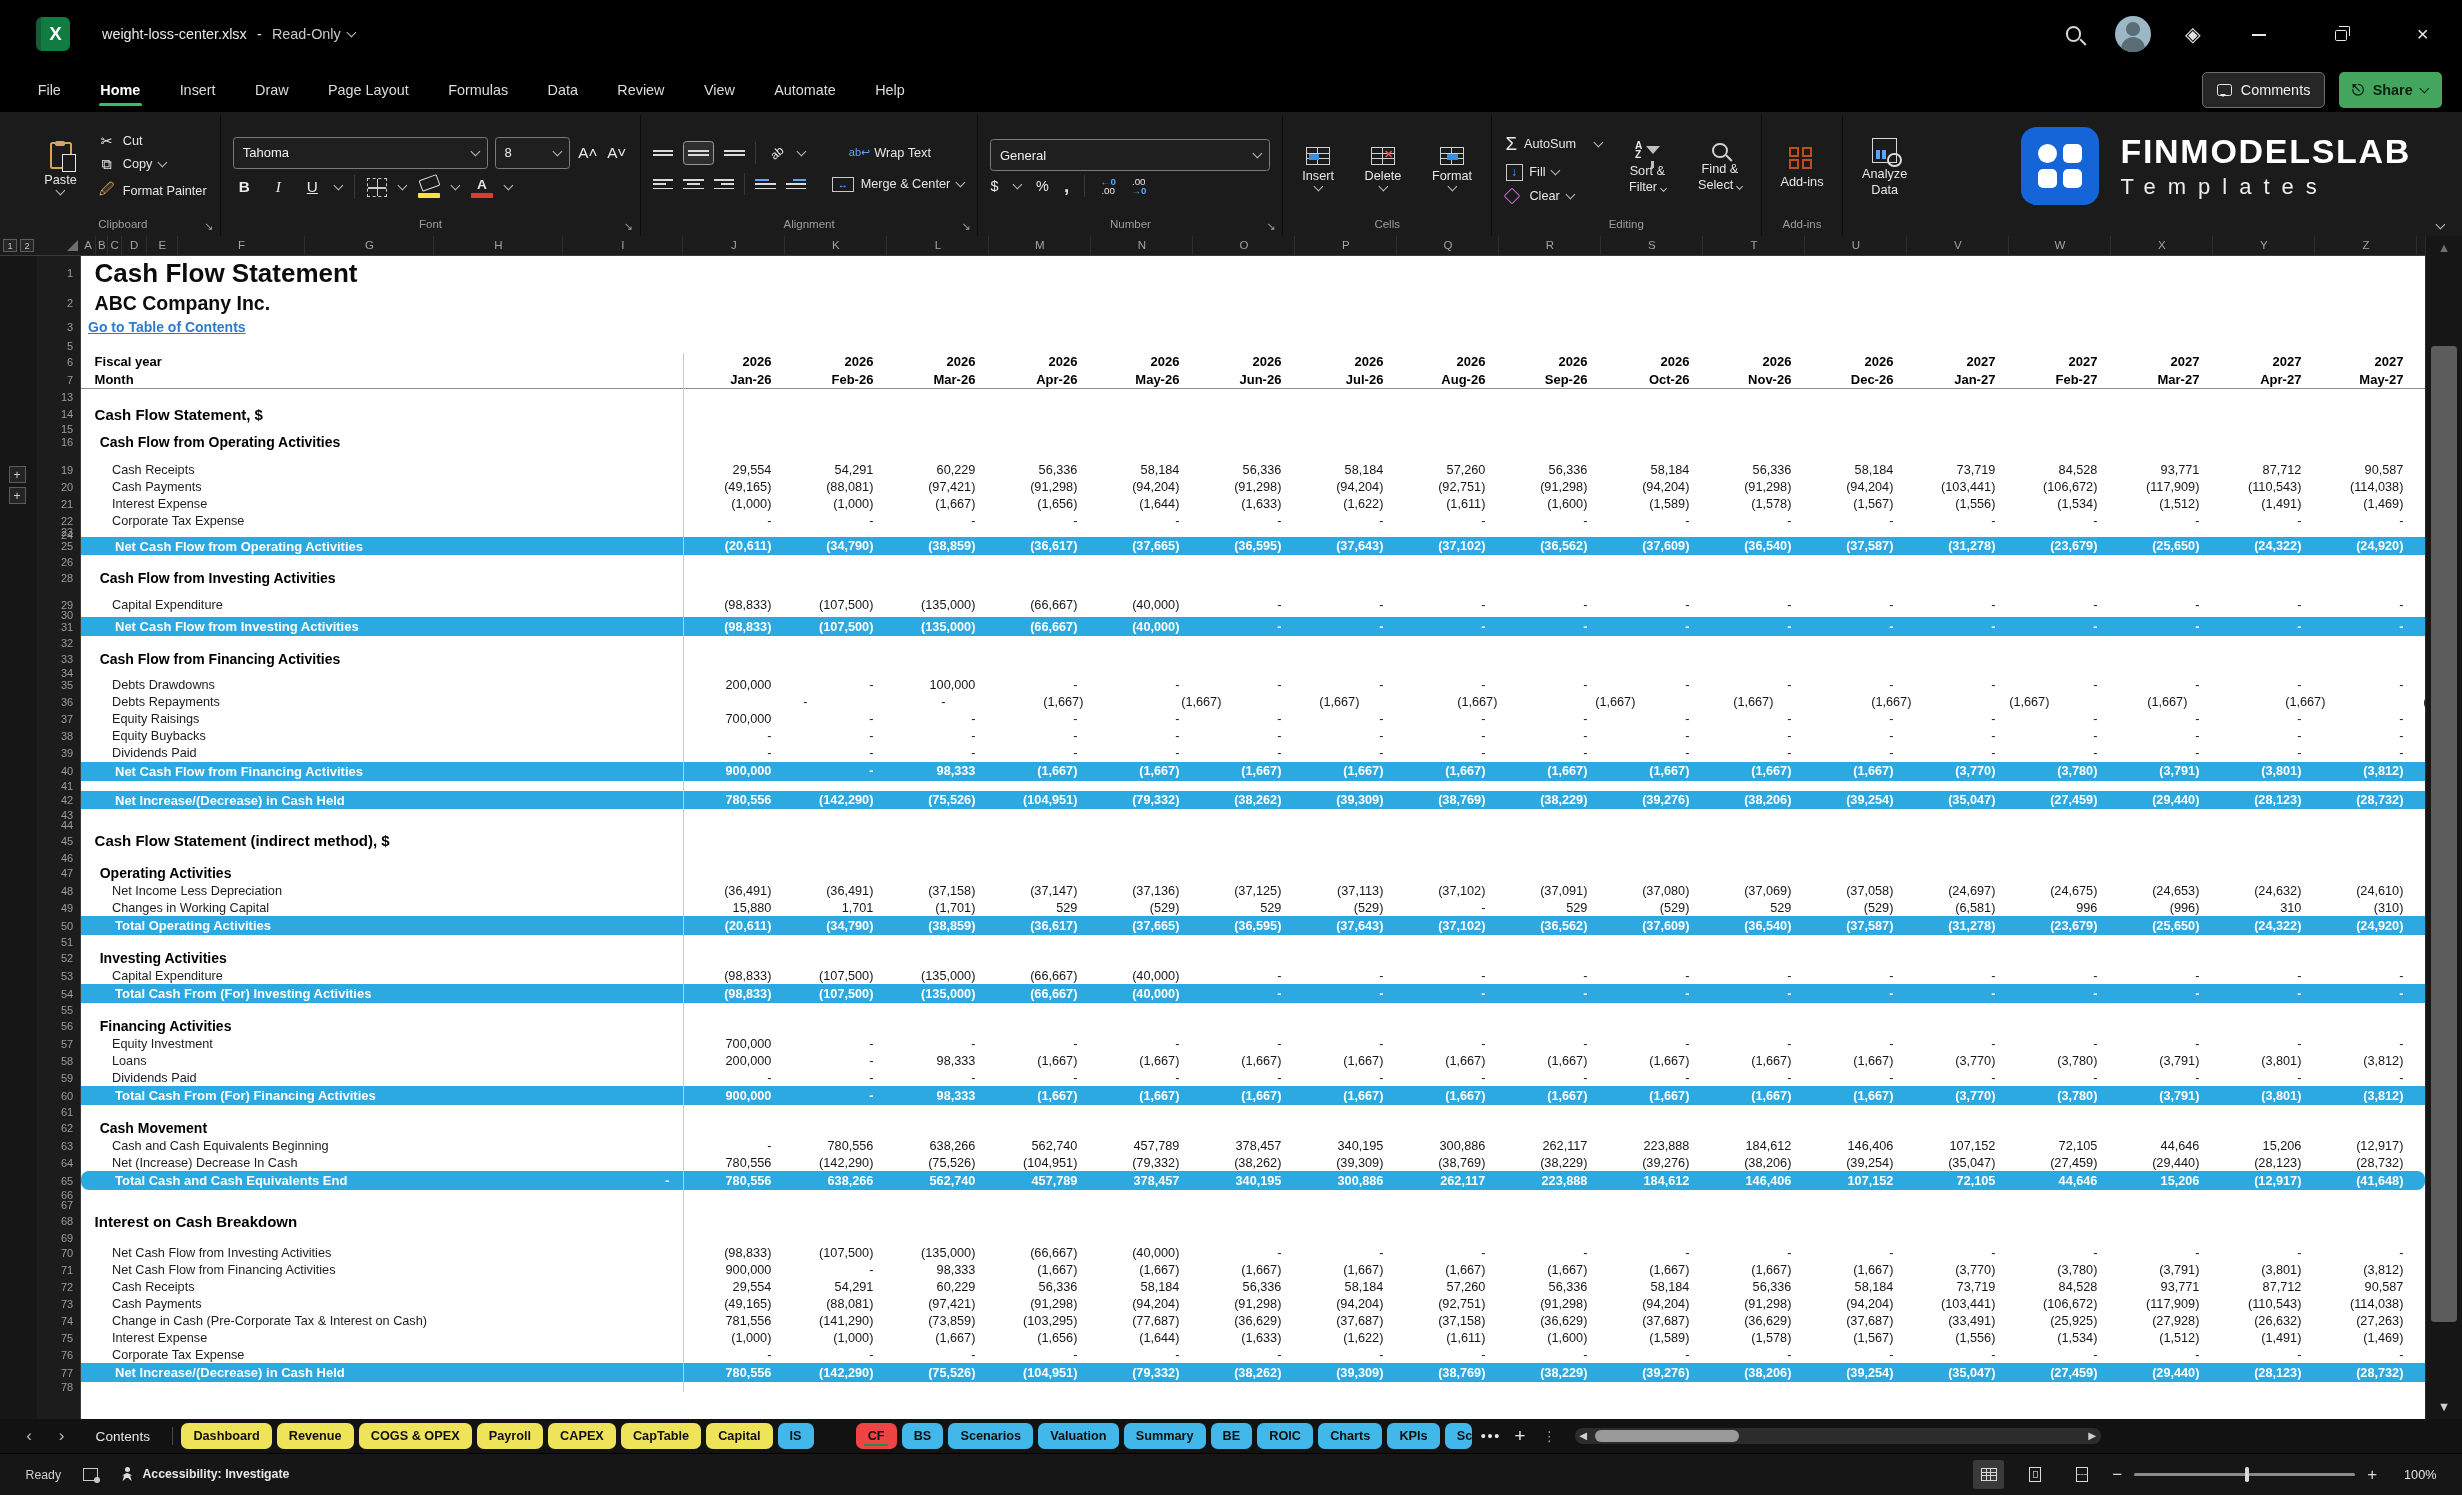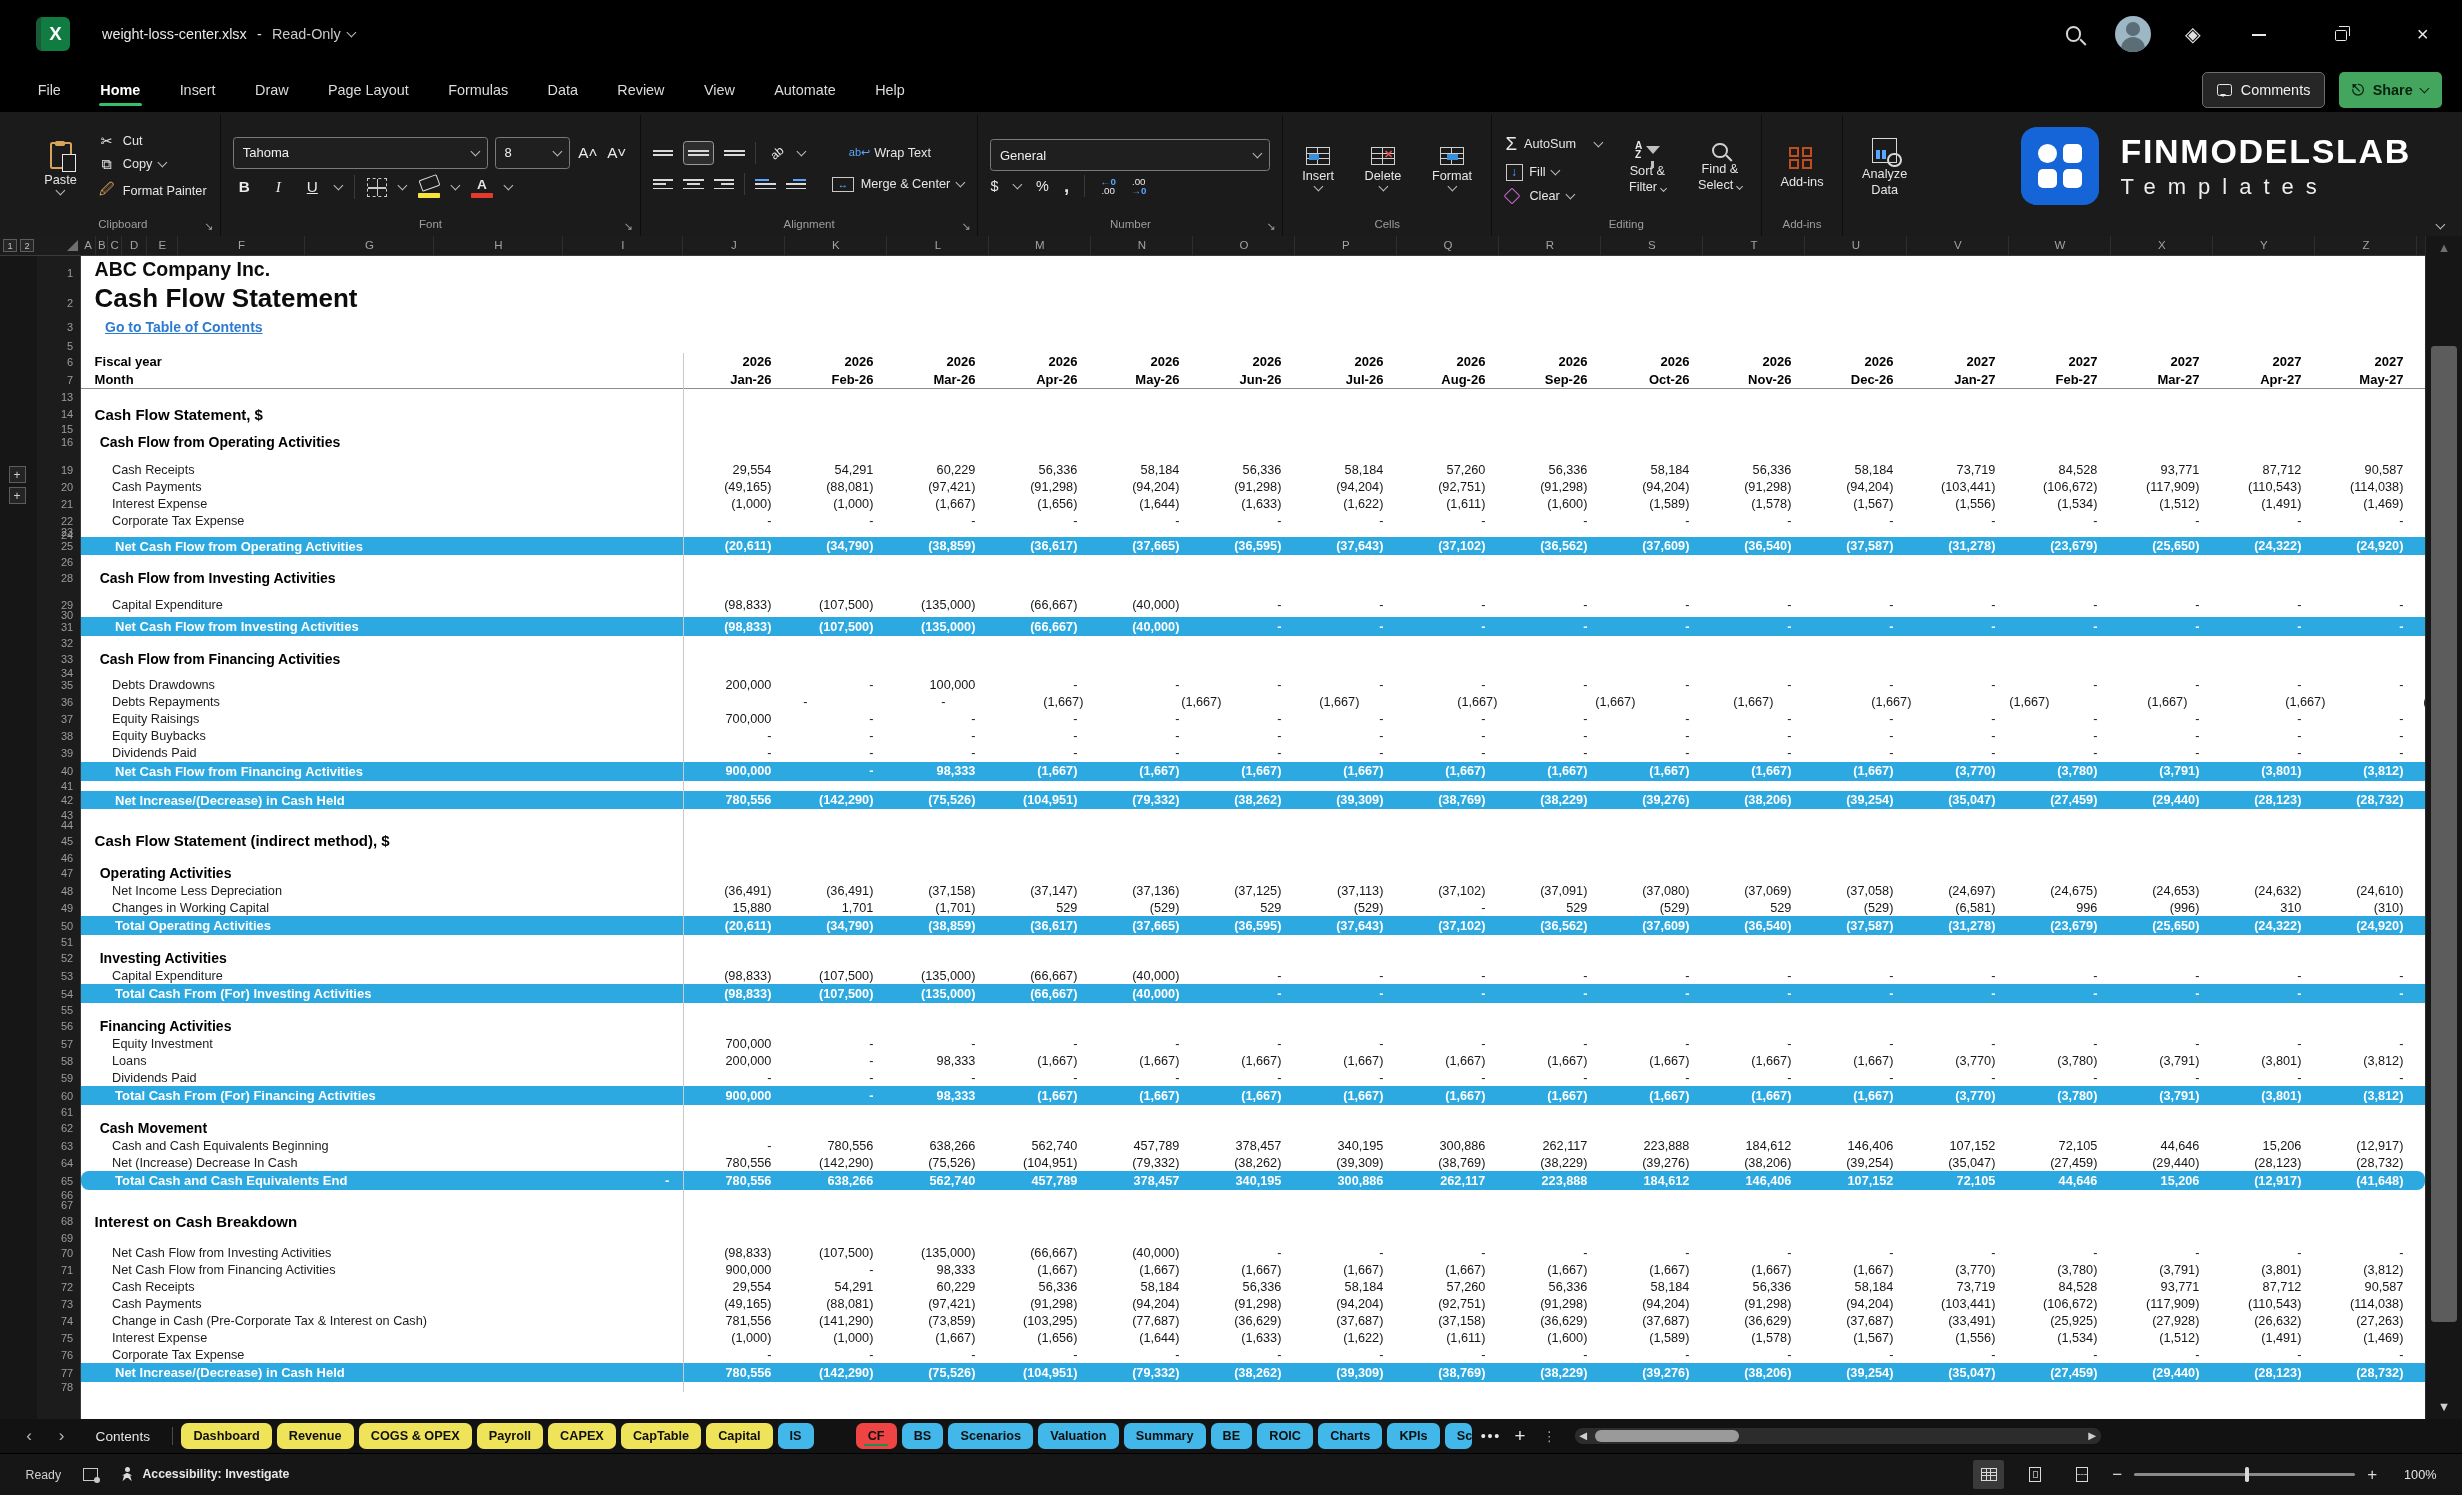--- a/index.html
+++ b/index.html
@@ -111,21 +111,21 @@
   .numgutter { width:44px; background:#1c1c1c; flex:none; border-right:0.8px solid #3a3a3a; }
   .gnum { font-size:11px; color:#9c9c9c; text-align:right; padding-right:6.8px; display:flex; align-items:center; justify-content:flex-end; }
   .cells { flex:1; background:#fff; position:relative; color:#111; overflow:hidden; }
   .cells::after { content:""; position:absolute; left:602px; top:97px; width:1.3px; height:1039px; background:#c9c9c9; }
   .row { display:flex; align-items:center; position:relative; }
   .row .lbl { width:602px; flex:none; height:100%; display:flex; align-items:center; font-size:12.7px; color:#1c1c1c; padding-left:31px; white-space:nowrap; position:relative; }
   .row .lbl .pre { position:absolute; right:13.6px; font-weight:bold; color:#1c1c1c;}
   .row .val { width:var(--dw); flex:none; text-align:right; padding-right:13.6px; font-size:12.7px; color:#161616; white-space:nowrap; }
   .row.title .lbl { font-weight:bold; font-size:26px; padding-left:13.6px; color:#0c0c0c; }
   .row.subtitle .lbl { font-weight:bold; font-size:19.5px; padding-left:13.6px; color:#0c0c0c; }
-  .row.link .lbl { font-weight:bold; font-size:14px; padding-left:24px; color:#2b7bd0; text-decoration:underline; }
+  .row.link .lbl { font-weight:bold; font-size:14px; padding-left:7px; color:#2b7bd0; text-decoration:underline; }
   .row.section .lbl, .row.seclg .lbl { font-weight:bold; font-size:14px; padding-left:18.7px; color:#000; }
   .row.seclg .lbl { font-size:15px; padding-left:13.6px; }
   .row.fiscal .lbl, .row.month .lbl { font-weight:bold; padding-left:13.6px; color:#000; font-size:13px;}
   .row.fiscal .val, .row.month .val { font-weight:bold; color:#000; font-size:13px;}
   .row.month { border-bottom:1.7px solid #8c8c8c; }
   .row.total { background:#2ba9e0; }
   .row.total .lbl { color:#fff; font-weight:bold; padding-left:34px; font-size:13px;}
   .row.total .lbl .pre { color:#fff; }
   .row.total .val { color:#fff; font-weight:bold; }
 
@@ -591,25 +591,25 @@
           <div class="gnum" style="height: 17px;">71</div>
           <div class="gnum" style="height: 17px;">72</div>
           <div class="gnum" style="height: 17px;">73</div>
           <div class="gnum" style="height: 17px;">74</div>
           <div class="gnum" style="height: 17px;">75</div>
           <div class="gnum" style="height: 17px;">76</div>
           <div class="gnum" style="height: 18.7px;">77</div>
           <div class="gnum" style="height: 10.2px;">78</div>
         </div>
       <div class="cells">
+          <div class="row title" style="height: 34px;">
+            <div class="lbl">Cash Flow Statement</div>
+          </div>
           <div class="row subtitle" style="height: 25.5px;">
             <div class="lbl">ABC Company Inc.</div>
-          </div>
-          <div class="row title" style="height: 34px;">
-            <div class="lbl">Cash Flow Statement</div>
           </div>
           <div class="row link" style="height: 22px;">
             <div class="lbl">Go to Table of Contents</div>
           </div>
           <div class="row blank" style="height: 15.3px;"></div>
           <div class="row fiscal" style="height: 17px;">
             <div class="lbl">Fiscal year</div>
             <div class="val">2026</div>
             <div class="val">2026</div>
             <div class="val">2026</div>

